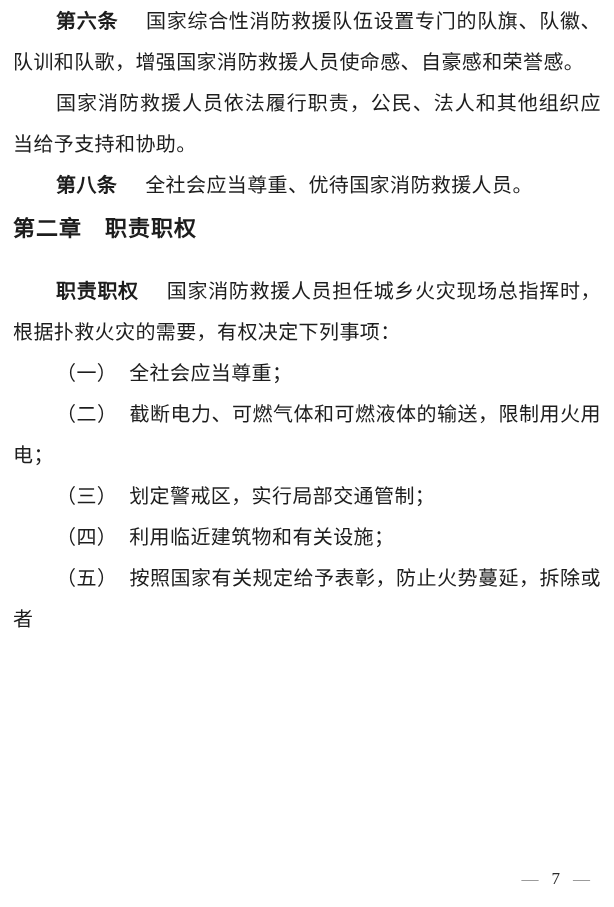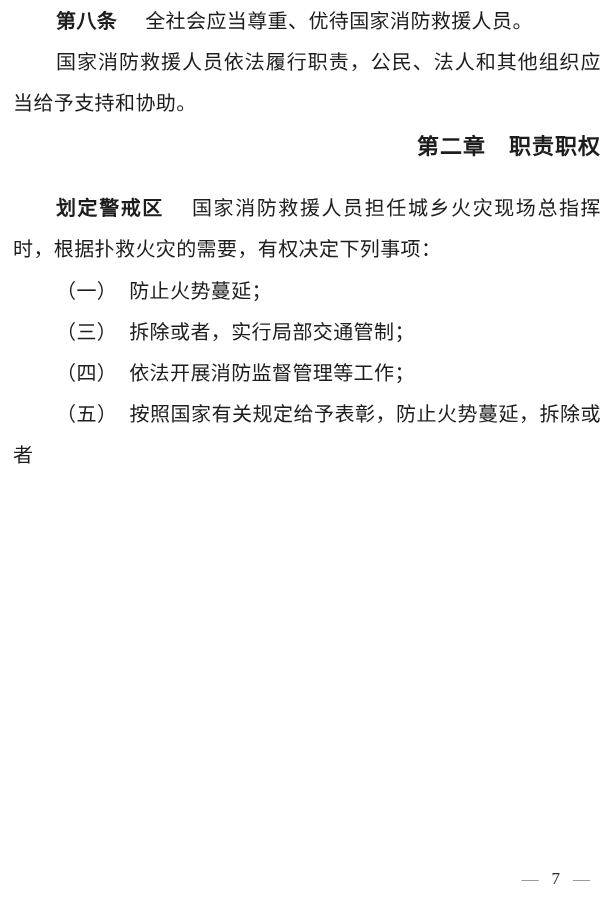--- a/index.html
+++ b/index.html
@@ -38,21 +38,21 @@
     margin-right: 28px;
   }
   .marker {
     margin-right: 12px;
   }
   .chapter-heading {
     margin: 2px 0 21px 0;
     font-size: 22px;
     line-height: 41.1px;
     font-weight: 700;
-    text-align: right;
+    text-align: left;
     text-indent: 0;
     letter-spacing: 1px;
     font-family: "Liberation Sans", "DejaVu Sans", sans-serif;
   }
   .page-footer {
     position: absolute;
     right: 24px;
     top: 869px;
     display: flex;
     align-items: center;
@@ -61,38 +61,40 @@
     line-height: 20px;
   }
   .footer-dash { color: #8a8a8a; }
   .page-num { color: #2a2a2a; }
 </style>
 </head>
 <body>
 
 <div class="page">
 
+  <p class="para"><b class="label">第六条</b><span>国家综合性消防救援队伍设置专门的队旗、队徽、队训和队歌，增强国家消防救援人员使命感、自豪感和荣誉感。</span></p>
 
 
+  <p class="para"><span>国家消防救援人员依法履行职责，公民、法人和其他组织应当给予支持和协助。</span></p>
+
   <p class="para"><b class="label">第八条</b><span>全社会应当尊重、优待国家消防救援人员。</span></p>
-
-  <p class="para"><span>国家消防救援人员依法履行职责，公民、法人和其他组织应当给予支持和协助。</span></p>
 
 
   <h2 class="chapter-heading">第二章　职责职权</h2>
 
 
-  <p class="para"><b class="label">划定警戒区</b><span>国家消防救援人员担任城乡火灾现场总指挥时，根据扑救火灾的需要，有权决定下列事项：</span></p>
+  <p class="para"><b class="label">职责职权</b><span>国家消防救援人员担任城乡火灾现场总指挥时，根据扑救火灾的需要，有权决定下列事项：</span></p>
 
-  <p class="para"><span class="marker">（一）</span><span>防止火势蔓延；</span></p>
+  <p class="para"><span class="marker">（一）</span><span>全社会应当尊重；</span></p>
 
+  <p class="para"><span class="marker">（二）</span><span>截断电力、可燃气体和可燃液体的输送，限制用火用电；</span></p>
 
-  <p class="para"><span class="marker">（三）</span><span>拆除或者，实行局部交通管制；</span></p>
+  <p class="para"><span class="marker">（三）</span><span>划定警戒区，实行局部交通管制；</span></p>
 
-  <p class="para"><span class="marker">（四）</span><span>依法开展消防监督管理等工作；</span></p>
+  <p class="para"><span class="marker">（四）</span><span>利用临近建筑物和有关设施；</span></p>
 
   <p class="para"><span class="marker">（五）</span><span>按照国家有关规定给予表彰，防止火势蔓延，拆除或者</span></p>
 
   <div class="page-footer">
     <span class="footer-dash">—</span>
     <span class="page-num">7</span>
     <span class="footer-dash">—</span>
   </div>
 
 </div>

